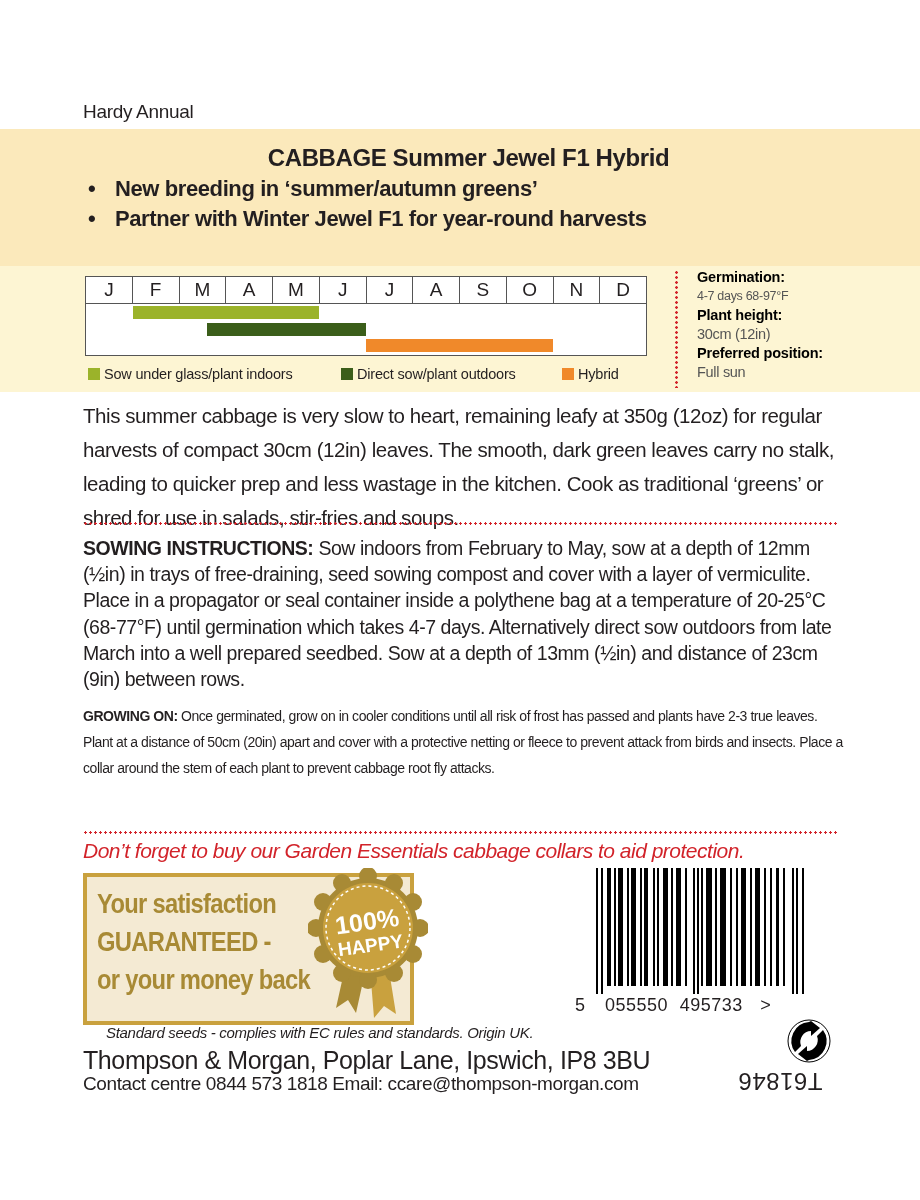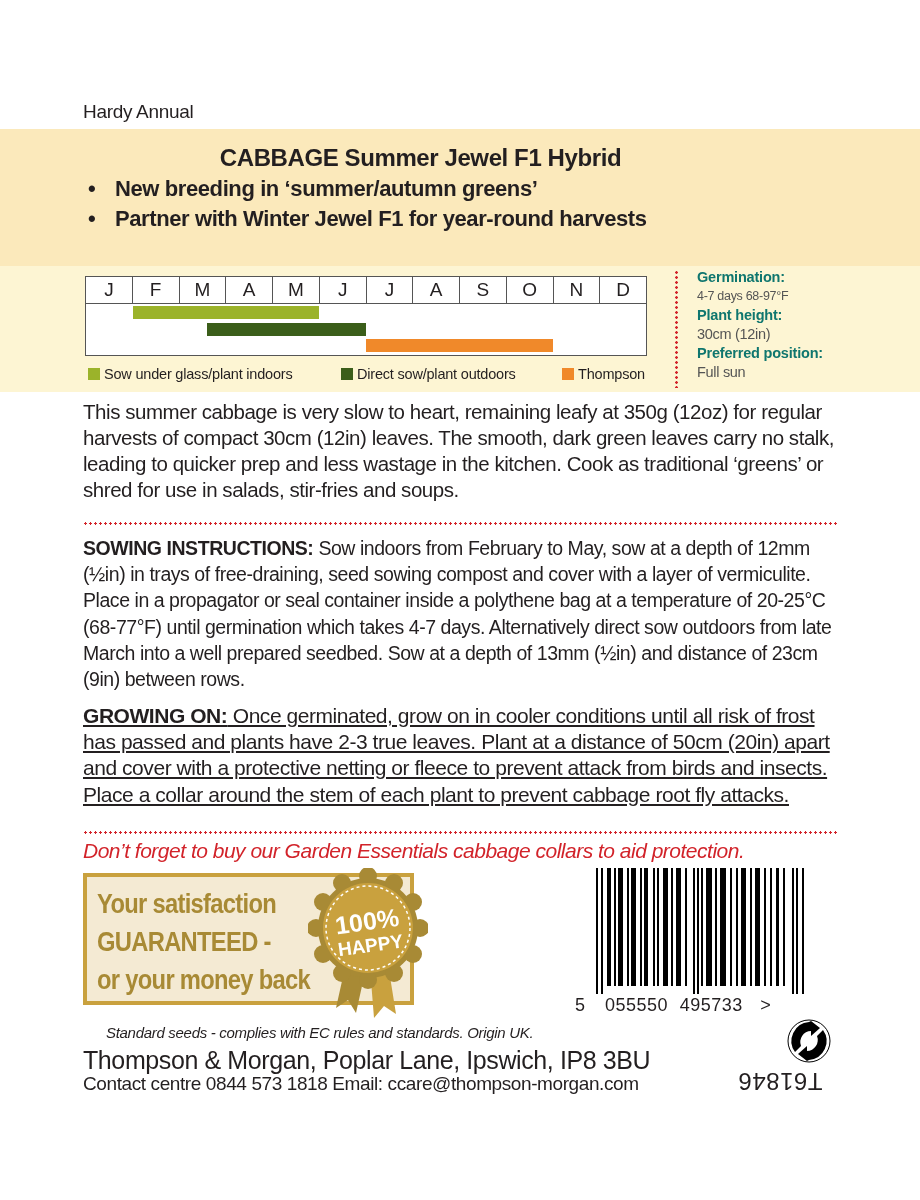--- a/index.html
+++ b/index.html
@@ -2,49 +2,49 @@
 <html><head>
 <meta charset="utf-8">
 <style>
   html, body { margin:0; padding:0; }
   body { width:920px; height:1200px; background:#ffffff; position:relative; overflow:hidden;
          font-family:"Liberation Sans", sans-serif; color:#231f20; }
   .abs { position:absolute; }
   .hardy { left:83px; top:101px; font-size:19px; color:#231f20; letter-spacing:-0.3px; }
   .band1 { left:0; top:129px; width:920px; height:137px; background:#fbe9bb; }
   .band2 { left:0; top:266px; width:920px; height:126px; background:#fdf5d3; }
-  .title { left:0; width:841px; top:144px; text-align:center; font-weight:bold; font-size:24px; letter-spacing:-0.4px; }
+  .title { left:0; width:841px; top:144px; text-align:center; font-weight:bold; font-size:24px; letter-spacing:-0.4px;padding-left:48px; }
   .bullets { left:88px; top:174px; margin:0; padding:0; list-style:none; }
   .bullets li { font-size:22px; font-weight:bold; line-height:30px; letter-spacing:-0.4px; position:relative; padding-left:27px; }
   .bullets li::before { content:"\2022"; position:absolute; left:0; top:0; }
   .chart { left:85px; top:276px; width:562px; height:80px; background:#fff; border:1px solid #555; box-sizing:border-box; }
   .months { position:absolute; left:0; top:0; width:100%; height:26px; border-bottom:1px solid #555; display:flex; }
   .months span { flex:1; text-align:center; font-size:19px; line-height:25px; border-right:1px solid #555; color:#231f20; }
   .months span:last-child { border-right:none; }
   .bar { position:absolute; height:13px; }
   .legend { left:88px; top:366px; font-size:14.5px; color:#231f20; display:flex; letter-spacing:-0.2px; }
   .legend .item { display:flex; align-items:center; position:absolute; white-space:nowrap; }
   .legend .sw { width:12px; height:12px; margin-right:4px; display:inline-block; }
   .dotv { left:675px; top:270px; width:3px; height:118px;
           background-image:radial-gradient(circle, #d2232a 1.2px, transparent 1.5px);
           background-size:3px 5px; background-repeat:repeat-y; }
   .facts { left:697px; top:268px; }
-  .facts .h { font-size:14.5px; font-weight:bold; line-height:18px; color:#0f766e; letter-spacing:-0.2px; }
+  .facts .h { font-size:14.5px; font-weight:bold; line-height:18px; color:#000000; letter-spacing:-0.2px; }
   .facts .v { font-size:14.5px; line-height:20px; color:#555; letter-spacing:-0.3px; }
   .facts .v.small { font-size:12.5px; }
   .para { left:83px; width:760px; font-size:20px; line-height:23px; letter-spacing:-0.45px; color:#231f20; }
-  .desc { top:399px; font-size:20.5px; line-height:26px; }
+  .desc { top:399px; font-size:20.5px; line-height:34px; }
   .dotted { left:83px; width:755px; height:3px;
             background-image:radial-gradient(circle, #d2232a 1.1px, transparent 1.4px);
             background-size:5px 3px; background-repeat:repeat-x; }
   .sow { top:535px; font-size:19.5px; line-height:26.2px; }
-  .grow { top:703px; font-size:21px; line-height:26.2px;text-decoration:underline; }
+  .grow { top:703px; font-size:14px; line-height:26.2px; }
   .bold { font-weight:bold; }
   .promo { left:83px; top:839px; font-size:21px; font-style:italic; color:#d2232a; letter-spacing:-0.5px; }
-  .guar { left:83px; top:873px; width:331px; height:132px; background:#f4ead3; border:4px solid #c9a13e; box-sizing:border-box; }
+  .guar { left:83px; top:873px; width:331px; height:152px; background:#f4ead3; border:4px solid #c9a13e; box-sizing:border-box; }
   .guar .t { position:absolute; left:10px; font-weight:bold; font-size:27px; line-height:38px; color:#a88a35; letter-spacing:-0.8px; transform:scaleX(0.88); transform-origin:left; white-space:nowrap; }
   .rosette { left:308px; top:868px; width:120px; height:150px; }
   .barcode { left:596px; top:868px; width:212px; height:126px; }
   .bcnum { left:575px; top:995px; font-size:18px; letter-spacing:0.5px; color:#231f20; }
   .fine { left:83px; top:1024px; font-size:15px; font-style:italic; color:#231f20; letter-spacing:-0.3px;margin-left:23px; }
   .addr { left:83px; top:1046px; font-size:25px; letter-spacing:-0.4px; }
   .contact { left:83px; top:1073px; font-size:19px; letter-spacing:-0.4px; }
   .recycle { left:787px; top:1019px; width:44px; height:44px; }
   .code { left:738px; top:1067px; font-size:24px; transform:rotate(180deg); letter-spacing:0.5px; color:#231f20; }
 </style>
@@ -86,21 +86,21 @@
   <div class="item" style="left:0;">
     <span class="sw" id="sw0" style="background: rgb(155, 179, 42);"></span>
     <span>Sow under glass/plant indoors</span>
   </div>
   <div class="item" style="left:253px;">
     <span class="sw" id="sw1" style="background: rgb(59, 94, 26);"></span>
     <span>Direct sow/plant outdoors</span>
   </div>
   <div class="item" style="left:474px;">
     <span class="sw" id="sw2" style="background: rgb(240, 137, 42);"></span>
-    <span>Thompson</span>
+    <span>Hybrid</span>
   </div>
 </div>
 
 <div class="abs dotv"></div>
 
 <div class="abs facts">
   <div class="h">Germination:</div>
   <div class="v small">4-7 days 68-97°F</div>
   <div class="h">Plant height:</div>
   <div class="v">30cm (12in)</div>

